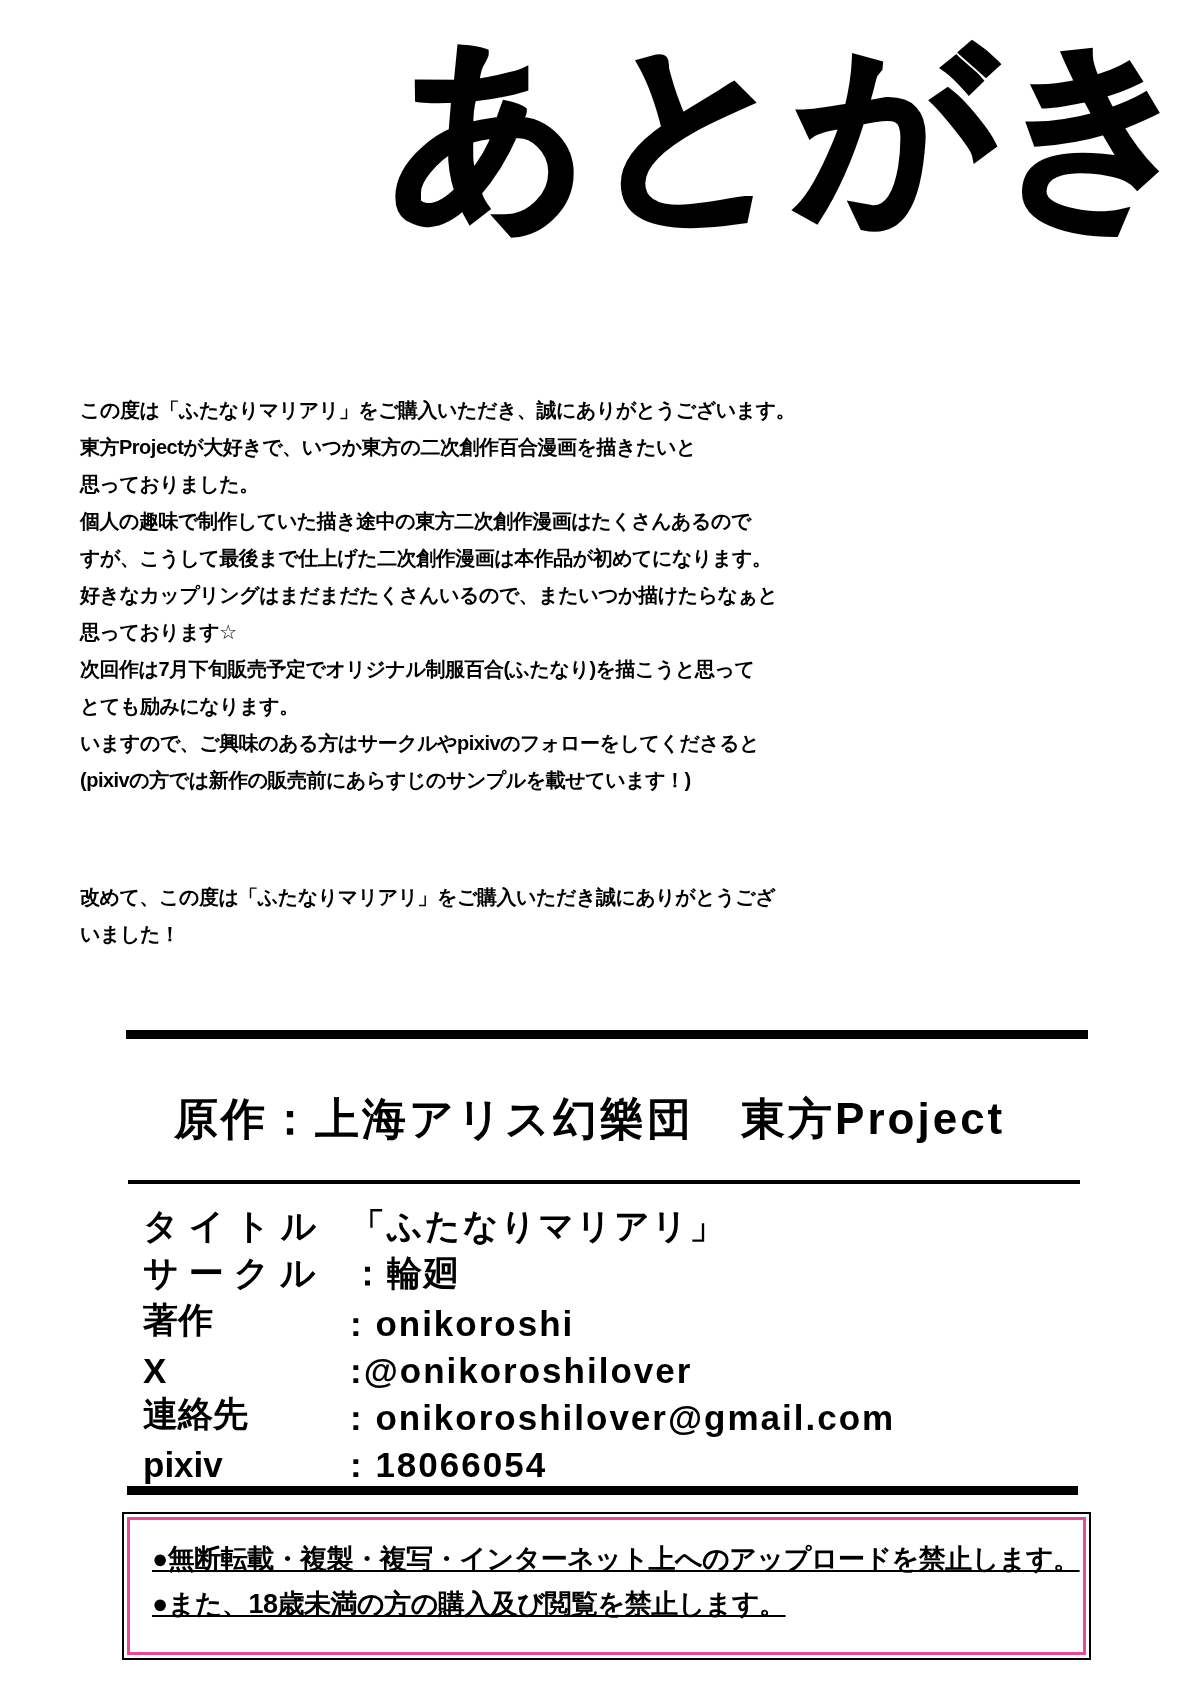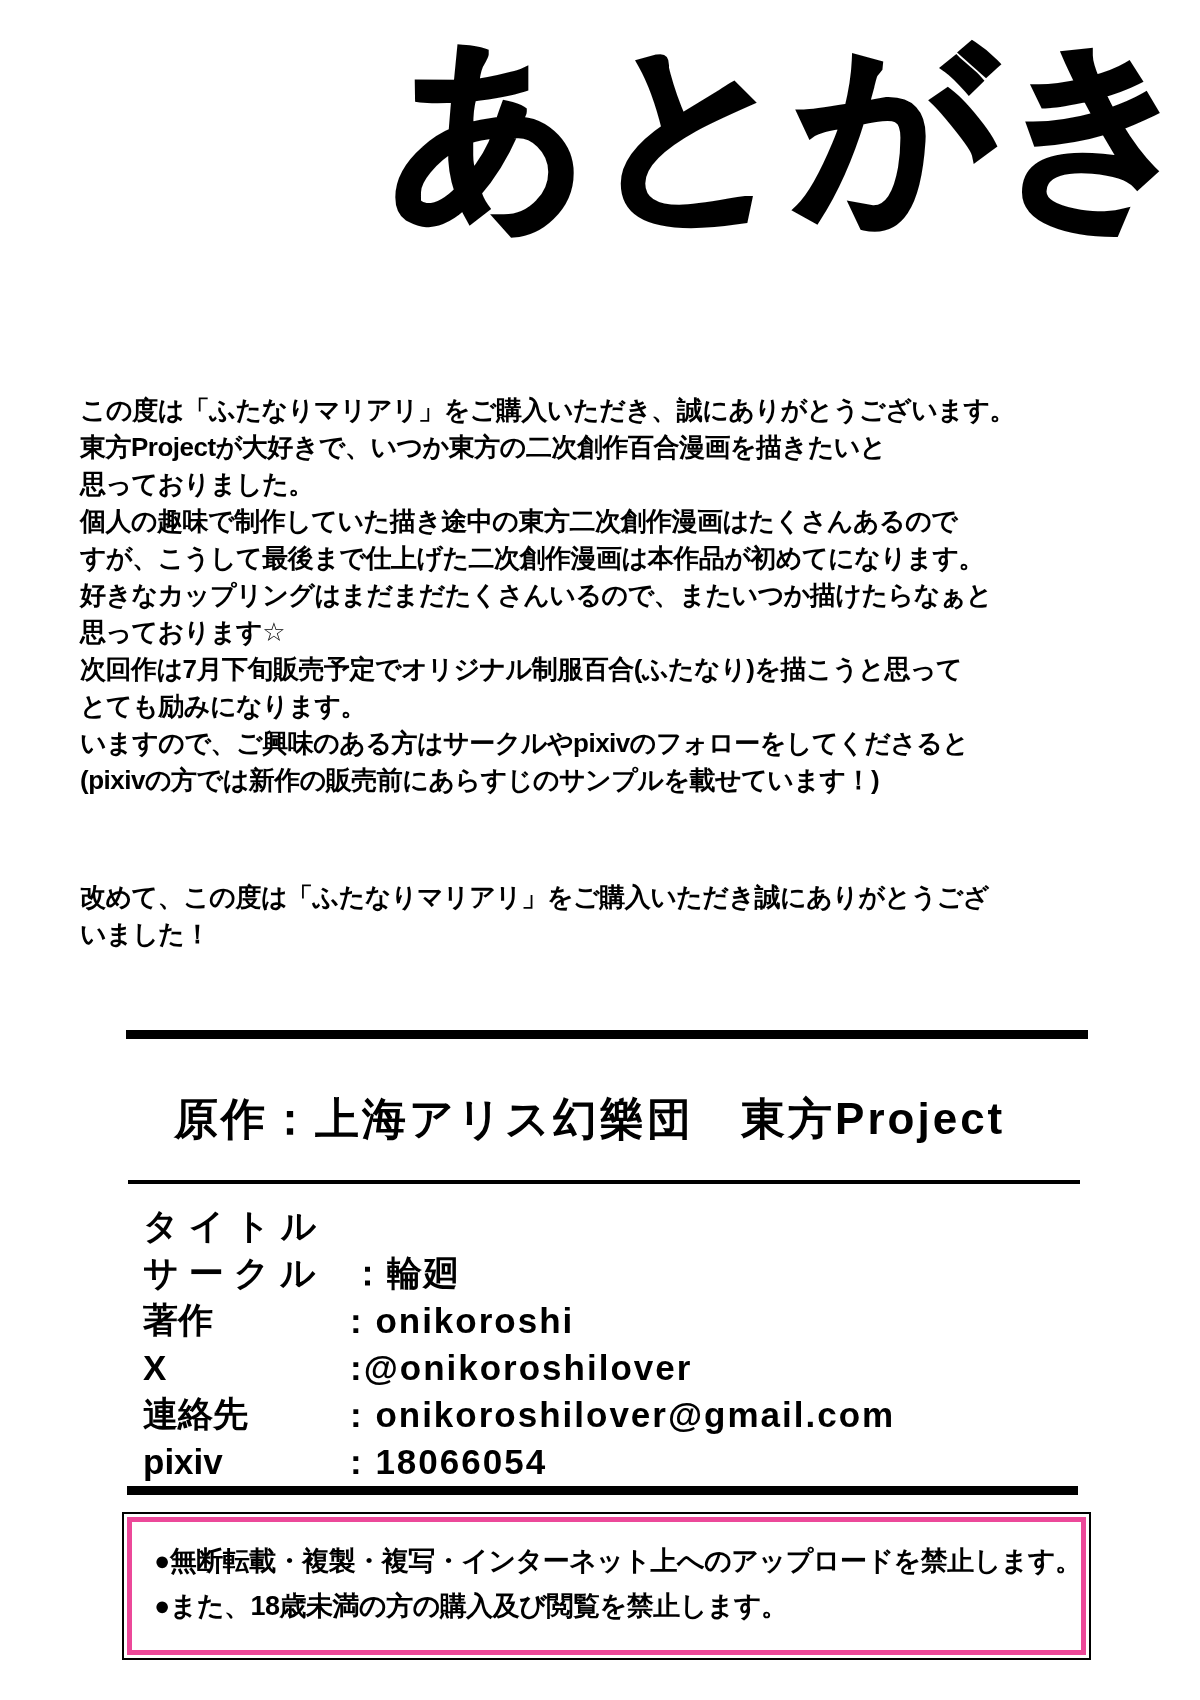--- a/index.html
+++ b/index.html
@@ -20,21 +20,21 @@
     font-size:196px;
     line-height:236px;
     font-weight:900;
     letter-spacing:2px;
     -webkit-text-stroke:5px #000;
   }
   
   .body-text{
     position:absolute;
     left:80px;width:1075px;
-    font-size:26px;
+    font-size:20px;
     font-weight:900;
     line-height:37px;
     letter-spacing:-0.5px;
     white-space:nowrap;
   }
   .para-1{top:392px;}
   .para-2{top:879px;}
   
   .bar{position:absolute;background:#000;}
   .bar-thick-1{left:126px;top:1030px;width:962px;height:9px;}
@@ -50,21 +50,21 @@
     white-space:nowrap;
     margin-left:36px;
   }
   .credits{
     position:absolute;
     left:143px;top:1203px;width:950px;
   }
   .credit-row{
     display:flex;
     height:47px;
-    align-items:center;
+    align-items:flex-end;
     font-size:35px;
     font-weight:bold;
     white-space:nowrap;
   }
   .credit-label{
     width:207px;
     flex:0 0 207px;
   }
   .credit-label.spread{letter-spacing:10px;}
   .credit-value{letter-spacing:2px;}
@@ -72,23 +72,24 @@
   .warning-box{
     position:absolute;
     left:122px;top:1512px;
     width:969px;height:148px;
     border:2px solid #000;
     padding:3px;
     box-sizing:border-box;
   }
   .warning-inner{
     width:100%;height:100%;
-    border:5px solid #ec4899;
+    border:3px solid #ec4899;
     box-sizing:border-box;
     padding:17px 10px 8px 22px;
+    text-decoration:underline;
   }
   .warning-line{
     font-size:27px;
     font-weight:bold;
     line-height:45px;
     letter-spacing:-0.5px;
     white-space:nowrap;
   }
 </style>
 </head>
@@ -119,20 +120,21 @@
 
   <div class="bar bar-thick-1"></div>
 
   <div class="original-line">原作：上海アリス幻樂団　東方Project</div>
 
   <div class="bar bar-thin"></div>
 
   <div class="credits">
     <div class="credit-row">
       <span class="credit-label spread">タイトル</span>
+      <span class="credit-value">「ふたなりマリアリ」</span>
     </div>
     <div class="credit-row">
       <span class="credit-label spread">サークル</span>
       <span class="credit-value">：輪廻</span>
     </div>
     <div class="credit-row">
       <span class="credit-label">著作</span>
       <span class="credit-value">: onikoroshi</span>
     </div>
     <div class="credit-row">

